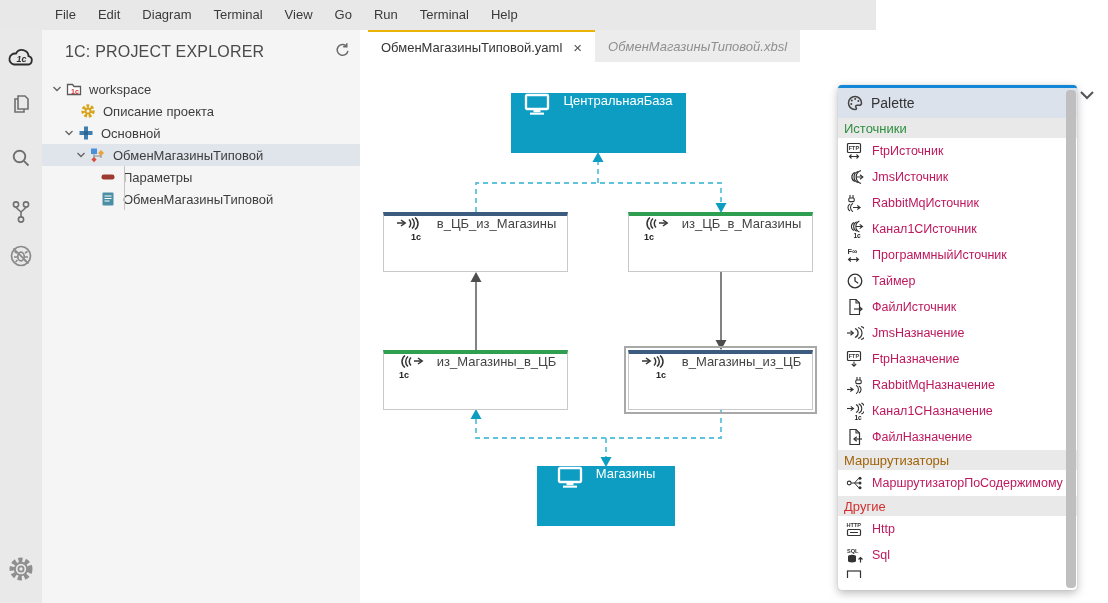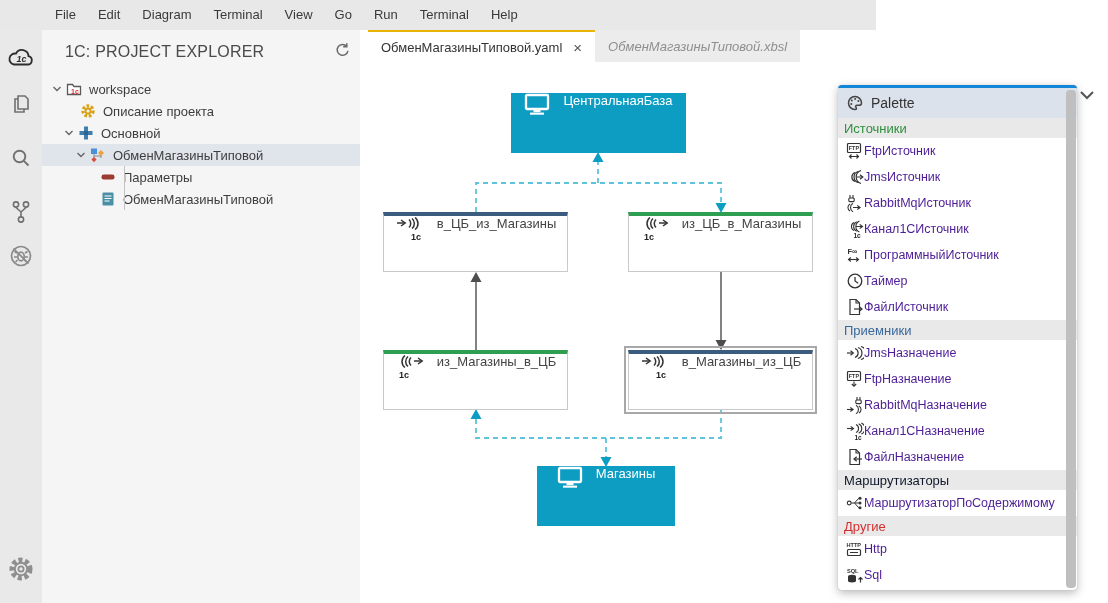--- a/index.html
+++ b/index.html
@@ -41,22 +41,22 @@
   .channel{background:#fff;border:1px solid #c9c9c9;border-top-width:4px;color:#444;gap:12px}
   .channel.dest{border-top-color:#3b5c7e}
   .channel.src{border-top-color:#2e9e51}
   .channel.selected{outline:2px solid #a8a8a8;outline-offset:2px}
   .canvas-chevron{position:absolute;left:718px;top:24px;width:18px;height:18px}
 
   
   .palette{position:absolute;left:478px;top:23px;width:239px;height:505px;background:#fff;border-top:3px solid #1486d8;border-radius:4px;box-shadow:0 3px 10px rgba(0,0,0,.28),0 0 1px rgba(0,0,0,.25);overflow:hidden;box-sizing:border-box}
   .pal-header{height:30px;background:#dbe2ec;display:flex;align-items:center;gap:8px;padding-left:9px;font-size:14px;color:#333}
   .pal-sec{height:20px;background:#e9e9e9;display:flex;align-items:center;padding-left:6px;font-size:13px;font-weight:normal}
-  .sec-sources{color:#2e8f3f}.sec-sinks{color:#39689b}.sec-routers{color:#0f172a}.sec-others{color:#d32f2f}
-  .pal-item{height:26px;display:flex;align-items:center;padding-left:8px;font-size:12.5px;color:#4c1d95;white-space:nowrap}
+  .sec-sources{color:#2e8f3f}.sec-sinks{color:#39689b}.sec-routers{color:#a16207}.sec-others{color:#d32f2f}
+  .pal-item{height:26px;display:flex;align-items:center;gap:8px;padding-left:8px;font-size:12.5px;color:#be185d;white-space:nowrap}
   .pal-item.clipped{height:9px;overflow:hidden;align-items:flex-start;padding-top:1px}
   .pic{width:18px;height:18px;flex:none}
   .pal-scroll{position:absolute;right:1px;top:2px;width:10px;height:498px;background:#bfbfbf;border-radius:4px}
 </style>
 </head>
 <body>
 
 <div class="app">
 
   <div class="menubar">
@@ -392,23 +392,20 @@
               <path d="M4 1.5 h6 l3.5 3.5 v11.5 h-9.5 z" fill="#fff" stroke="#333" stroke-width="1.2"></path>
               <path d="M10 1.5 v3.5 h3.5" fill="none" stroke="#333" stroke-width="1.1"></path>
               <g fill="none" stroke="#333" stroke-width="1.2">
                 <path d="M8 11 h8"></path>
                 <path d="M13.3 8.8 l2.7 2.2 -2.7 2.2"></path>
               </g>
             </svg>
           <span>ФайлИсточник</span>
         </div>
 
-        <div class="pal-sec sec-sinks">
-            <span>Приемники</span>
-          </div>
 
         <div class="pal-item">
           <svg class="pic" viewBox="0 0 18 18">
               <g fill="none" stroke="#333" stroke-width="1.2">
                 <path d="M9 4.5 a4.8 4.8 0 0 1 0 9"></path>
                 <path d="M12 3.5 a5.8 5.8 0 0 1 0 11"></path>
                 <path d="M15 2.5 a6.8 6.8 0 0 1 0 13"></path>
                 <path d="M1 9 h6"></path>
                 <path d="M4.5 6.8 l2.8 2.2 -2.8 2.2"></path>
               </g>

